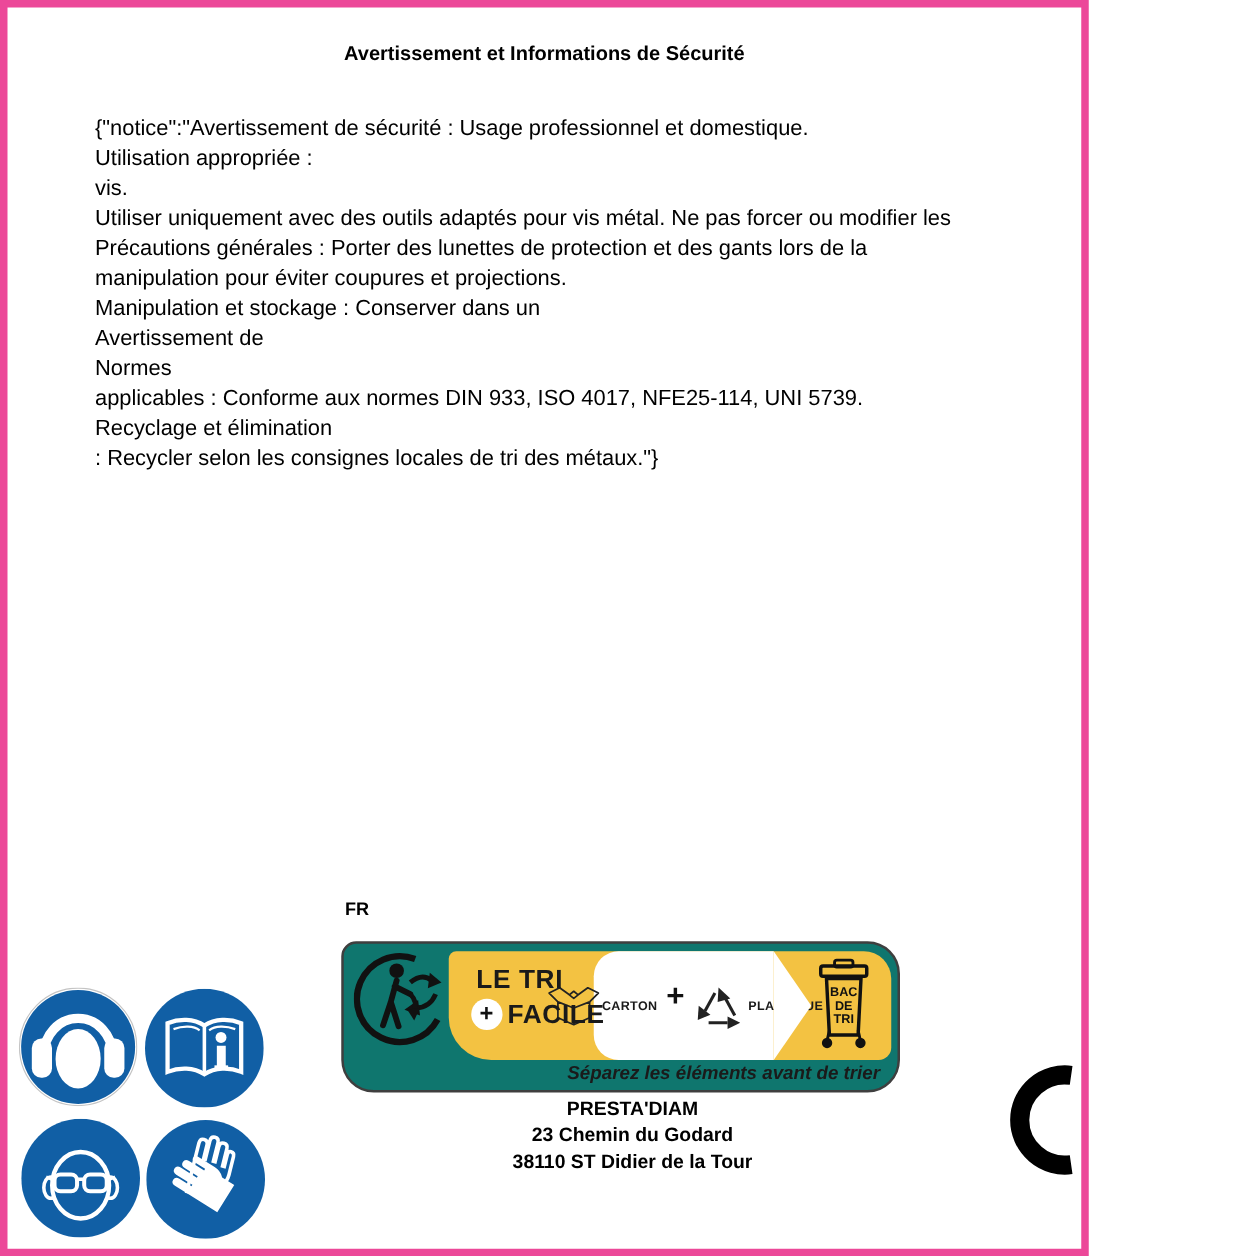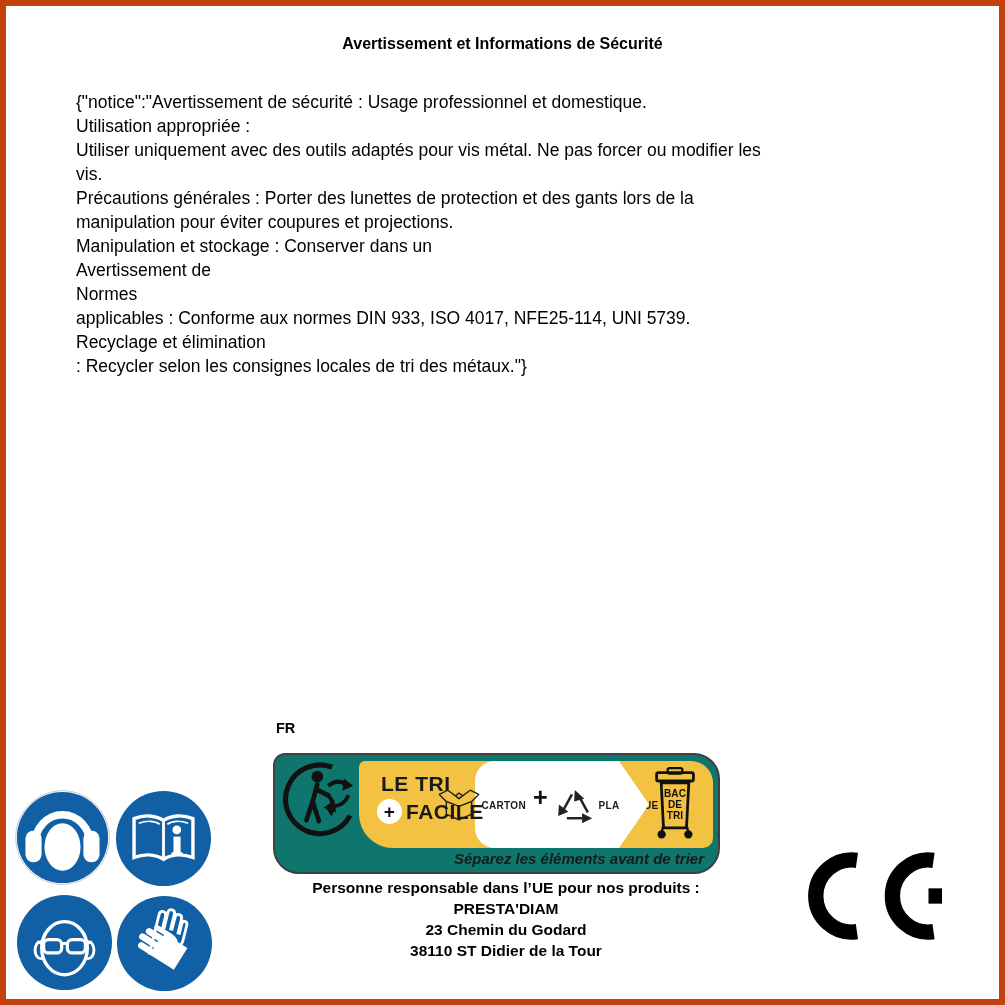--- a/index.html
+++ b/index.html
@@ -1,17 +1,17 @@
 <!DOCTYPE html>
 <html><head>
 <meta charset="utf-8">
 <style>
   html,body{margin:0;padding:0;background:#fff;}
-  .page{position:relative;width:1005px;height:1005px;background:#fff;
-        border:6px solid #c2410c;box-sizing:border-box;overflow:hidden;
+  .page{position:relative;width:871px;height:1005px;background:#fff;
+        border:6px solid #ec4899;box-sizing:border-box;overflow:hidden;
         font-family:"Liberation Sans",sans-serif;color:#000;}
   .title{position:absolute;top:29px;left:0;width:100%;text-align:center;
          font-size:16px;font-weight:bold;margin:0;}
   .notice{position:absolute;left:70px;top:84px;width:910px;
           font-size:17.5px;line-height:24px;white-space:nowrap;}
   
   .ppe-icon{position:absolute;width:95px;height:95px;}
   .ppe-icon svg{width:100%;height:100%;display:block;}
   #ppe1{left:9px;top:784px;}
   #ppe2{left:110px;top:785px;}
@@ -52,22 +52,22 @@
 </head>
 <body>
 
 <div class="page">
 
   <h1 class="title">Avertissement et Informations de Sécurité</h1>
 
   <div class="notice">
     <div>{"notice":"Avertissement de sécurité : Usage professionnel et domestique.</div>
     <div>Utilisation appropriée :</div>
+    <div>vis.</div>
     <div>Utiliser uniquement avec des outils adaptés pour vis métal. Ne pas forcer ou modifier les</div>
-    <div>vis.</div>
     <div>Précautions générales : Porter des lunettes de protection et des gants lors de la</div>
     <div>manipulation pour éviter coupures et projections.</div>
     <div>Manipulation et stockage : Conserver dans un</div>
     <div>Avertissement de</div>
     <div>Normes</div>
     <div>applicables : Conforme aux normes DIN 933, ISO 4017, NFE25-114, UNI 5739.</div>
     <div>Recyclage et élimination</div>
     <div>: Recycler selon les consignes locales de tri des métaux."}</div>
   </div>
 
@@ -173,21 +173,20 @@
       <text x="25" y="56" text-anchor="middle" font-size="11" font-weight="bold" fill="#111">TRI</text>
       <path d="M12.5,62 L10.5,71 M37.5,62 L39.5,71" stroke="#111" stroke-width="2.5"></path>
       <circle cx="10.5" cy="73" r="4.5" fill="#111"></circle>
       <circle cx="39.5" cy="73" r="4.5" fill="#111"></circle>
     </svg>
 
     <div class="tagline">Séparez les éléments avant de trier</div>
   </div>
 
   <div class="responsible">
-    <div>Personne responsable dans l’UE pour nos produits :</div>
     <div>PRESTA'DIAM</div>
     <div>23 Chemin du Godard</div>
     <div>38110 ST Didier de la Tour</div>
   </div>
 
   <svg class="ce" viewBox="0 0 152 104">
     <path d="M57.6,12.4 A40,40 0 1 0 57.6,91.6" stroke="#000" stroke-width="17" fill="none"></path>
     <path d="M142.6,12.4 A40,40 0 1 0 142.6,91.6" stroke="#000" stroke-width="17" fill="none"></path>
     <path d="M137,52 H152" stroke="#000" stroke-width="17" fill="none"></path>
   </svg>

